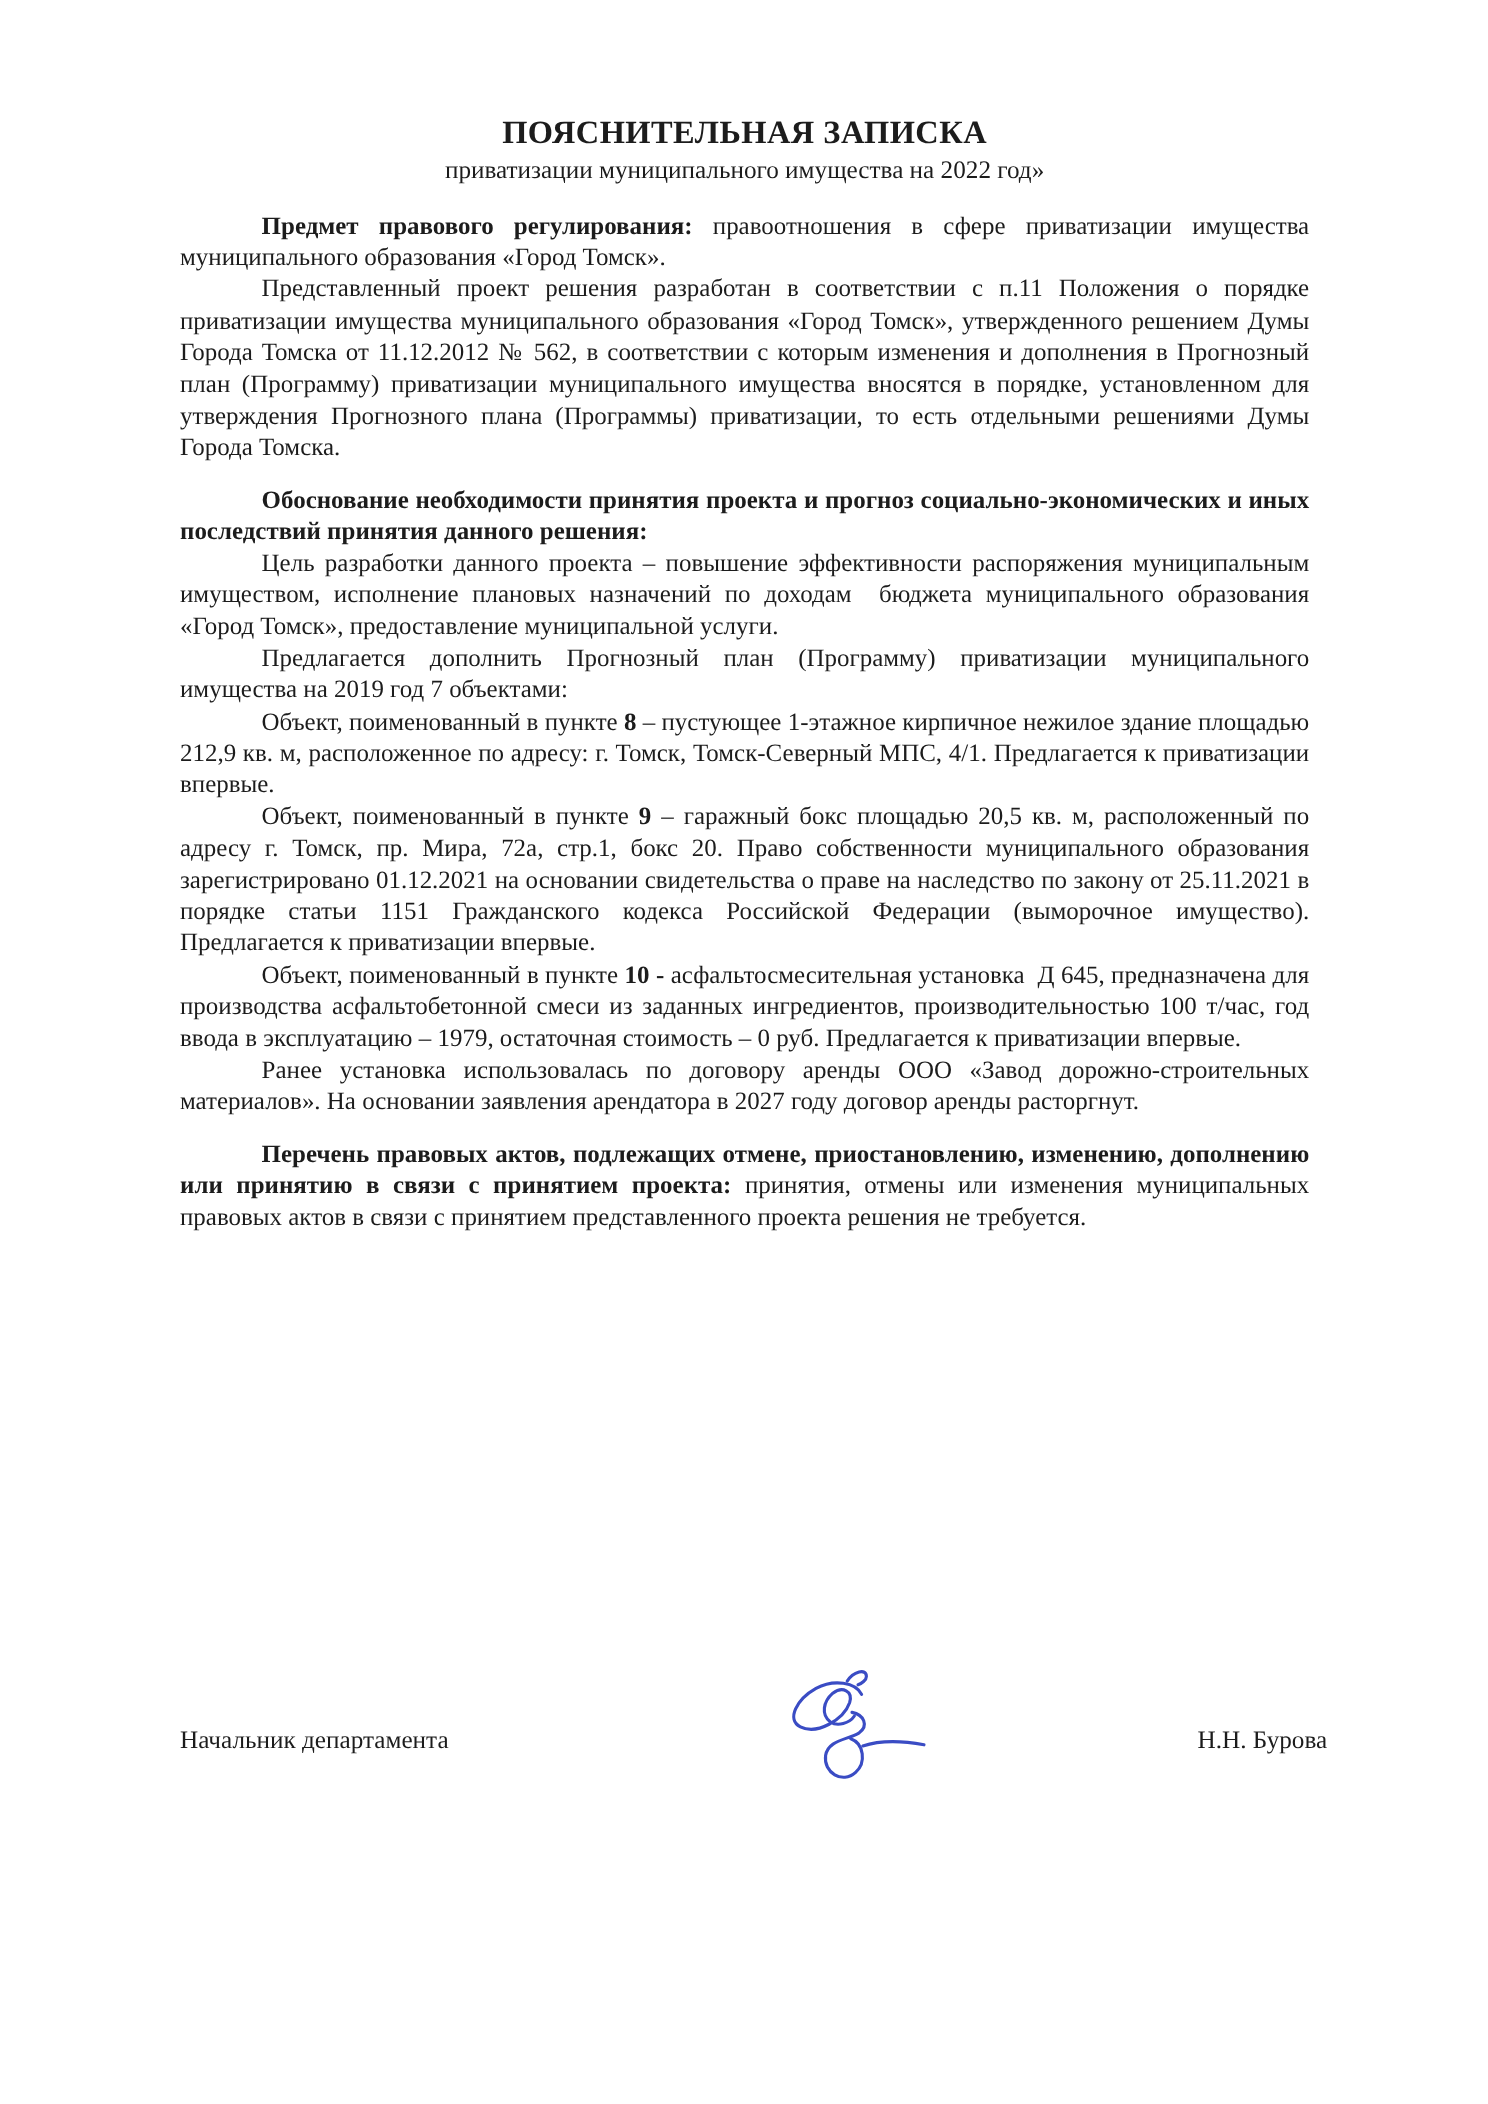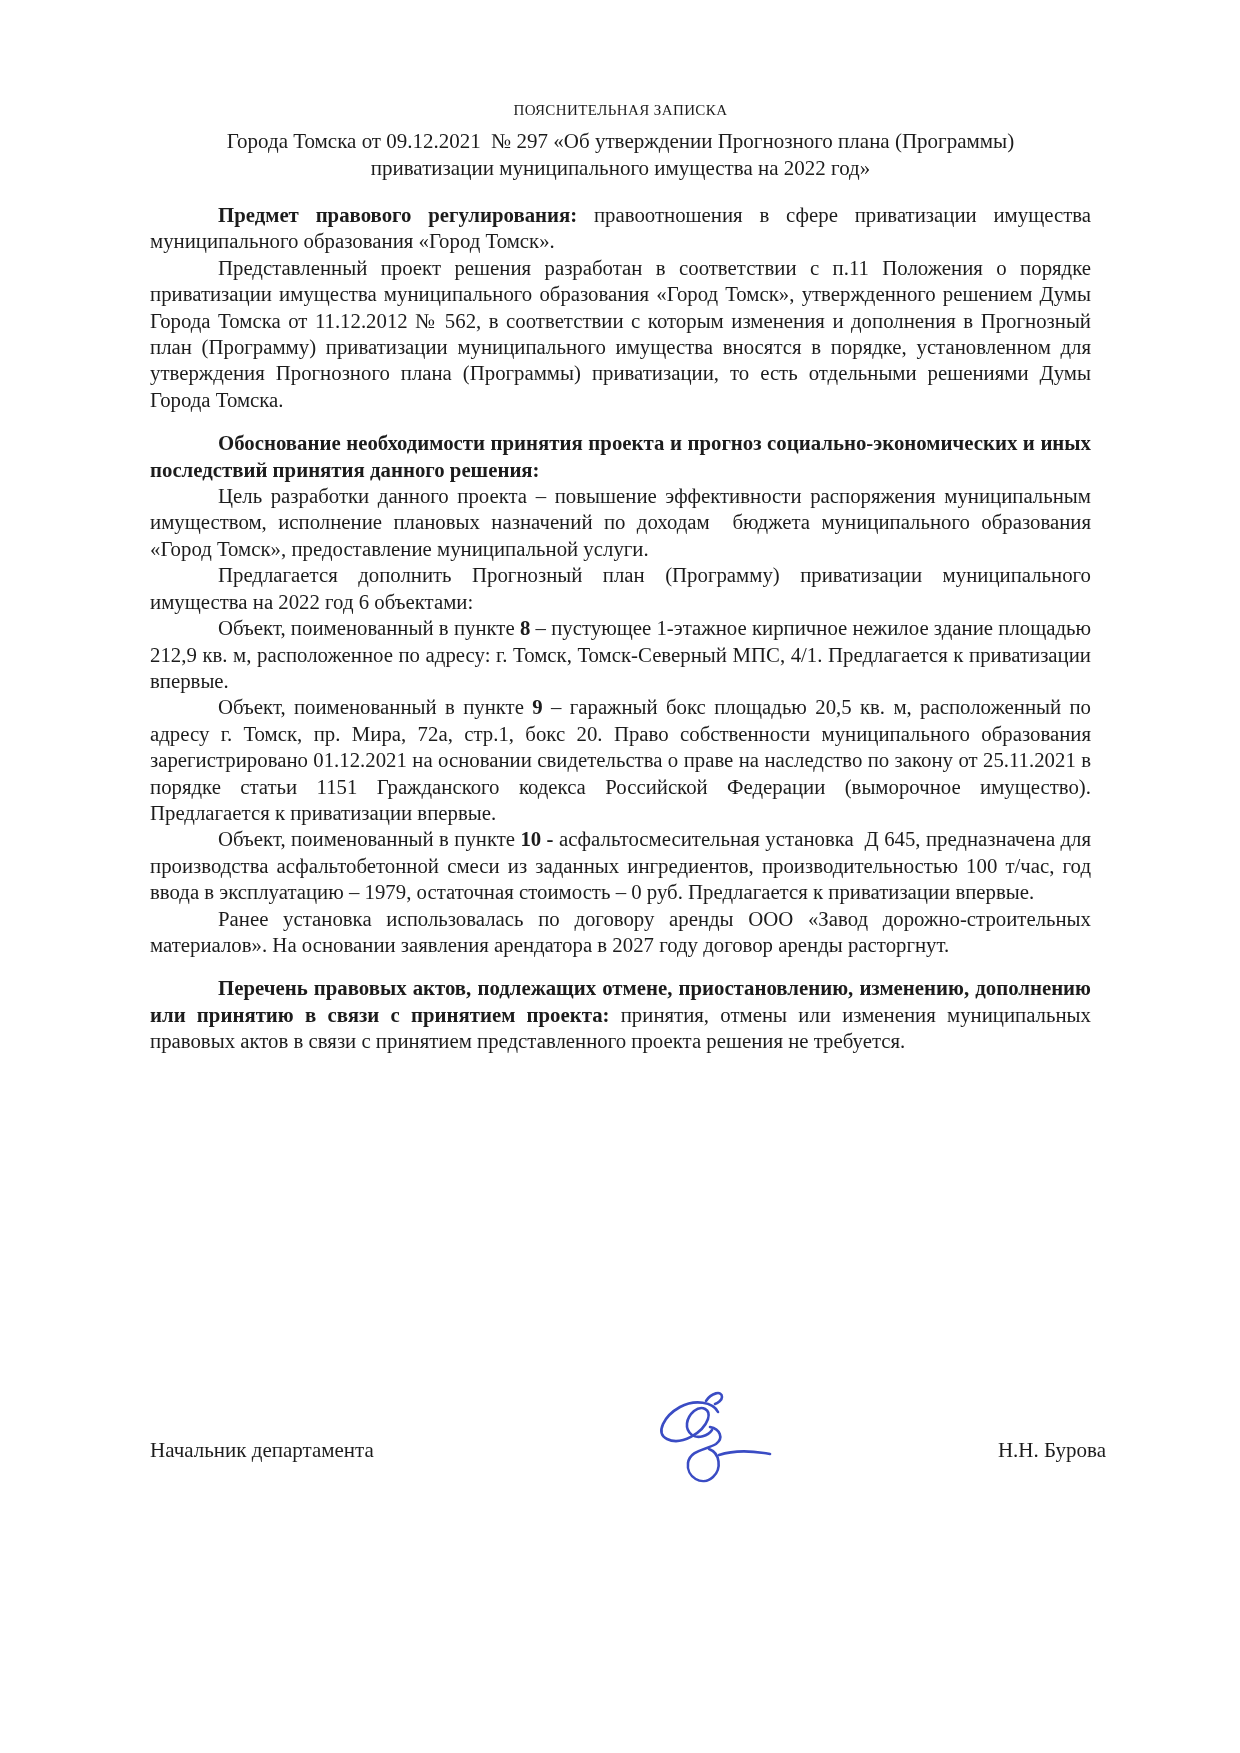--- a/index.html
+++ b/index.html
@@ -11,22 +11,22 @@
     font-family:"Liberation Serif","DejaVu Serif",serif;
     overflow:hidden;
   }
   .content{
     position:absolute;
     left:150px;top:96px;
     width:941px;
   }
   .doc-title{
     text-align:center;
-    font-weight:normal;
-    font-size:15px;
+    font-weight:bold;
+    font-size:27px;
     line-height:28px;
     letter-spacing:.4px;
   }
   .subtitle{margin-top:4px;}
   .subtitle div{
     text-align:center;
     font-size:21px;
     line-height:26.5px;
     white-space:pre-wrap;
   }
@@ -60,29 +60,28 @@
   }
 </style>
 </head>
 <body>
 
 <div class="page">
 
   <div class="content">
     <div class="doc-title">ПОЯСНИТЕЛЬНАЯ ЗАПИСКА</div>
     <div class="subtitle">
-        <div>Города Томска от 09.12.2021&nbsp; № 297 «Об утверждении Прогнозного плана (Программы)</div>
         <div>приватизации муниципального имущества на 2022 год»</div>
       </div>
     <div class="bodytext">
         <p><span class="b">Предмет правового регулирования: </span><span>правоотношения в сфере приватизации имущества муниципального образования «Город Томск».</span></p>
         <p><span>Представленный проект решения разработан в соответствии с п.11 Положения о порядке приватизации имущества муниципального образования «Город Томск», утвержденного решением Думы Города Томска от 11.12.2012 № 562, в соответствии с которым изменения и дополнения в Прогнозный план (Программу) приватизации муниципального имущества вносятся в порядке, установленном для утверждения Прогнозного плана (Программы) приватизации, то есть отдельными решениями Думы Города Томска.</span></p>
         <p class="gap"><span class="b">Обоснование необходимости принятия проекта и прогноз социально-экономических и иных последствий принятия данного решения:</span></p>
         <p><span>Цель разработки данного проекта – повышение эффективности распоряжения муниципальным имуществом, исполнение плановых назначений по доходам&nbsp; бюджета муниципального образования «Город Томск», предоставление муниципальной услуги.</span></p>
-        <p><span>Предлагается дополнить Прогнозный план (Программу) приватизации муниципального имущества на 2022 год 6 объектами:</span></p>
+        <p><span>Предлагается дополнить Прогнозный план (Программу) приватизации муниципального имущества на 2019 год 7 объектами:</span></p>
         <p><span>Объект, поименованный в пункте </span><span class="b">8</span><span> – пустующее 1-этажное кирпичное нежилое здание площадью 212,9 кв.&nbsp;м, расположенное по адресу: г.&nbsp;Томск, Томск-Северный МПС, 4/1. Предлагается к приватизации впервые.</span></p>
         <p><span>Объект, поименованный в пункте </span><span class="b">9</span><span> – гаражный бокс площадью 20,5 кв.&nbsp;м, расположенный по адресу г. Томск, пр.&nbsp;Мира, 72а, стр.1, бокс 20. Право собственности муниципального образования зарегистрировано 01.12.2021 на основании свидетельства о праве на наследство по закону от 25.11.2021 в порядке статьи 1151 Гражданского кодекса Российской Федерации (выморочное имущество). Предлагается к приватизации впервые.</span></p>
         <p><span>Объект, поименованный в пункте </span><span class="b">10 -</span><span> асфальтосмесительная установка&nbsp; Д&nbsp;645, предназначена для производства асфальтобетонной смеси из заданных ингредиентов, производительностью 100 т/час, год ввода в эксплуатацию – 1979, остаточная стоимость – 0 руб. Предлагается к приватизации впервые.</span></p>
         <p><span>Ранее установка использовалась по договору аренды ООО «Завод дорожно-строительных материалов». На основании заявления арендатора в 2027 году договор аренды расторгнут.</span></p>
         <p class="gap"><span class="b">Перечень правовых актов, подлежащих отмене, приостановлению, изменению, дополнению или принятию в связи с принятием проекта: </span><span>принятия, отмены или изменения муниципальных правовых актов в связи с принятием представленного проекта решения не требуется.</span></p>
       </div>
   </div>
 
   <div class="sign-label">Начальник департамента</div>
   <div class="sign-name">Н.Н. Бурова</div>

